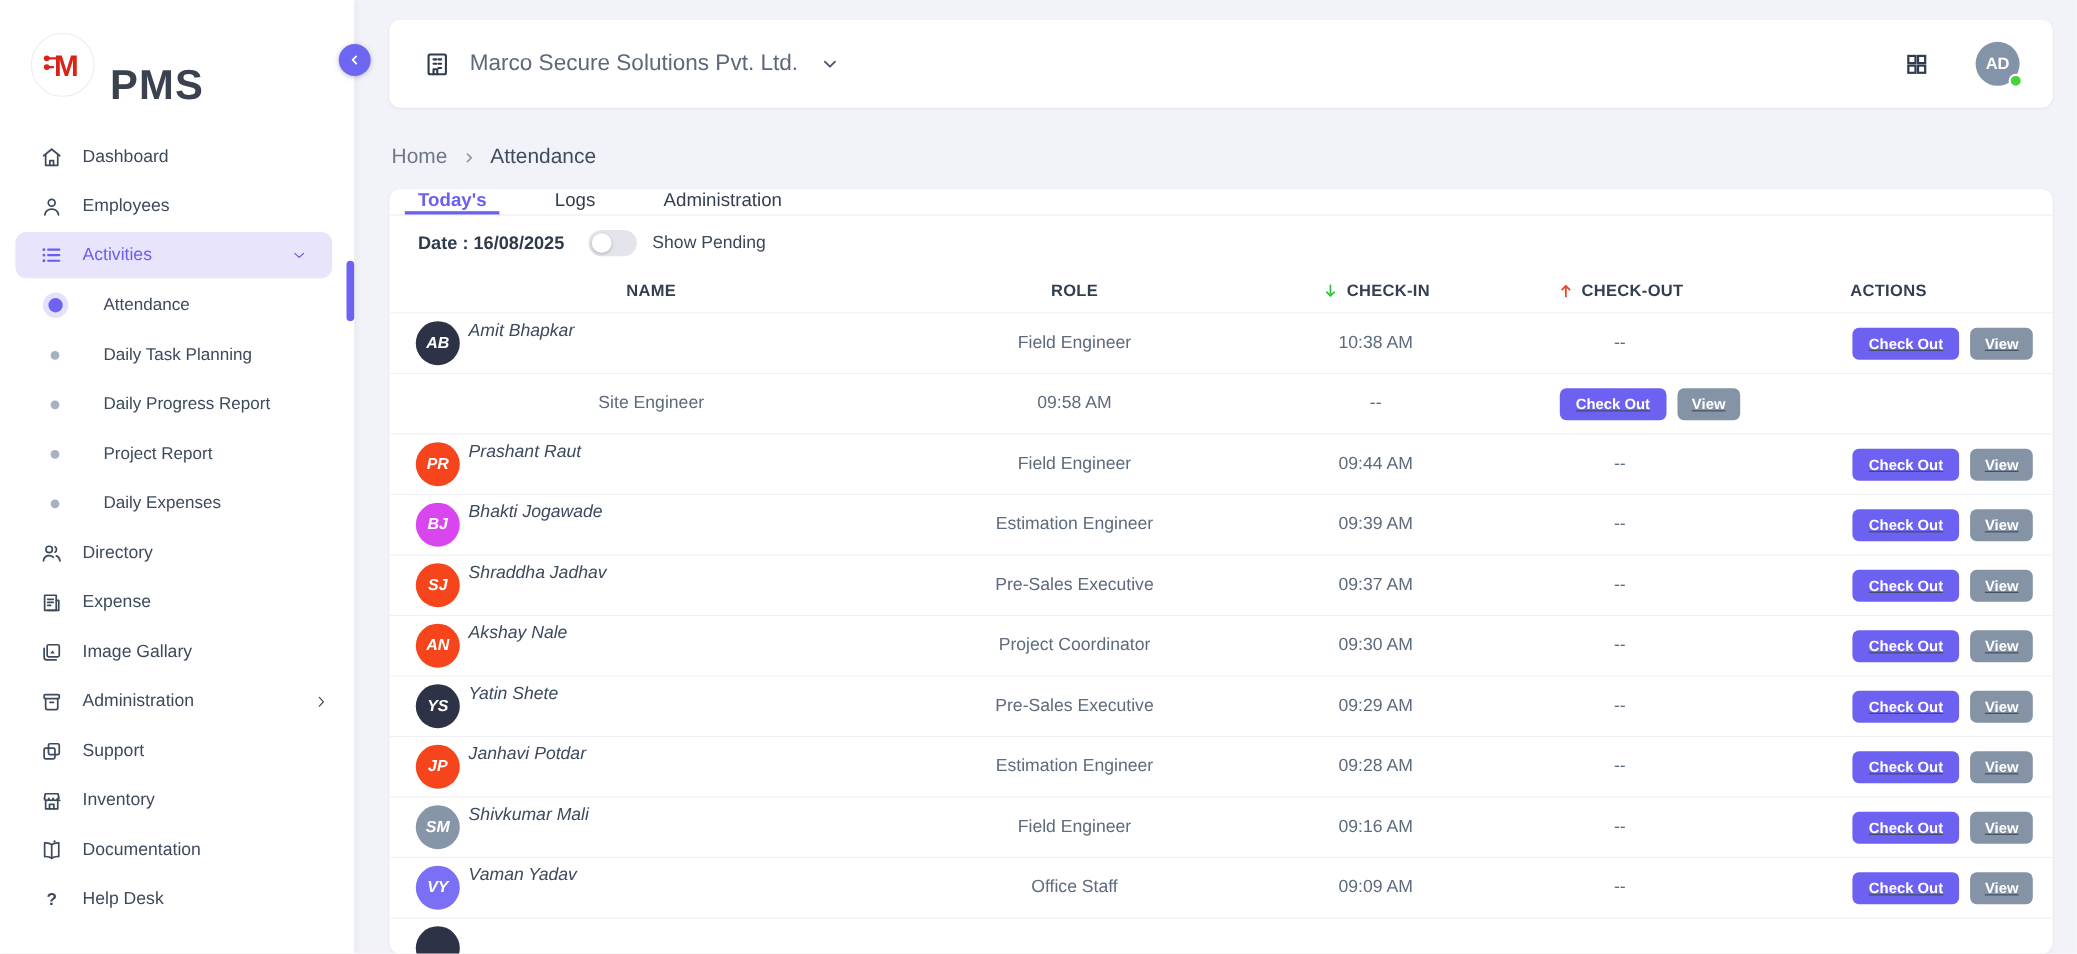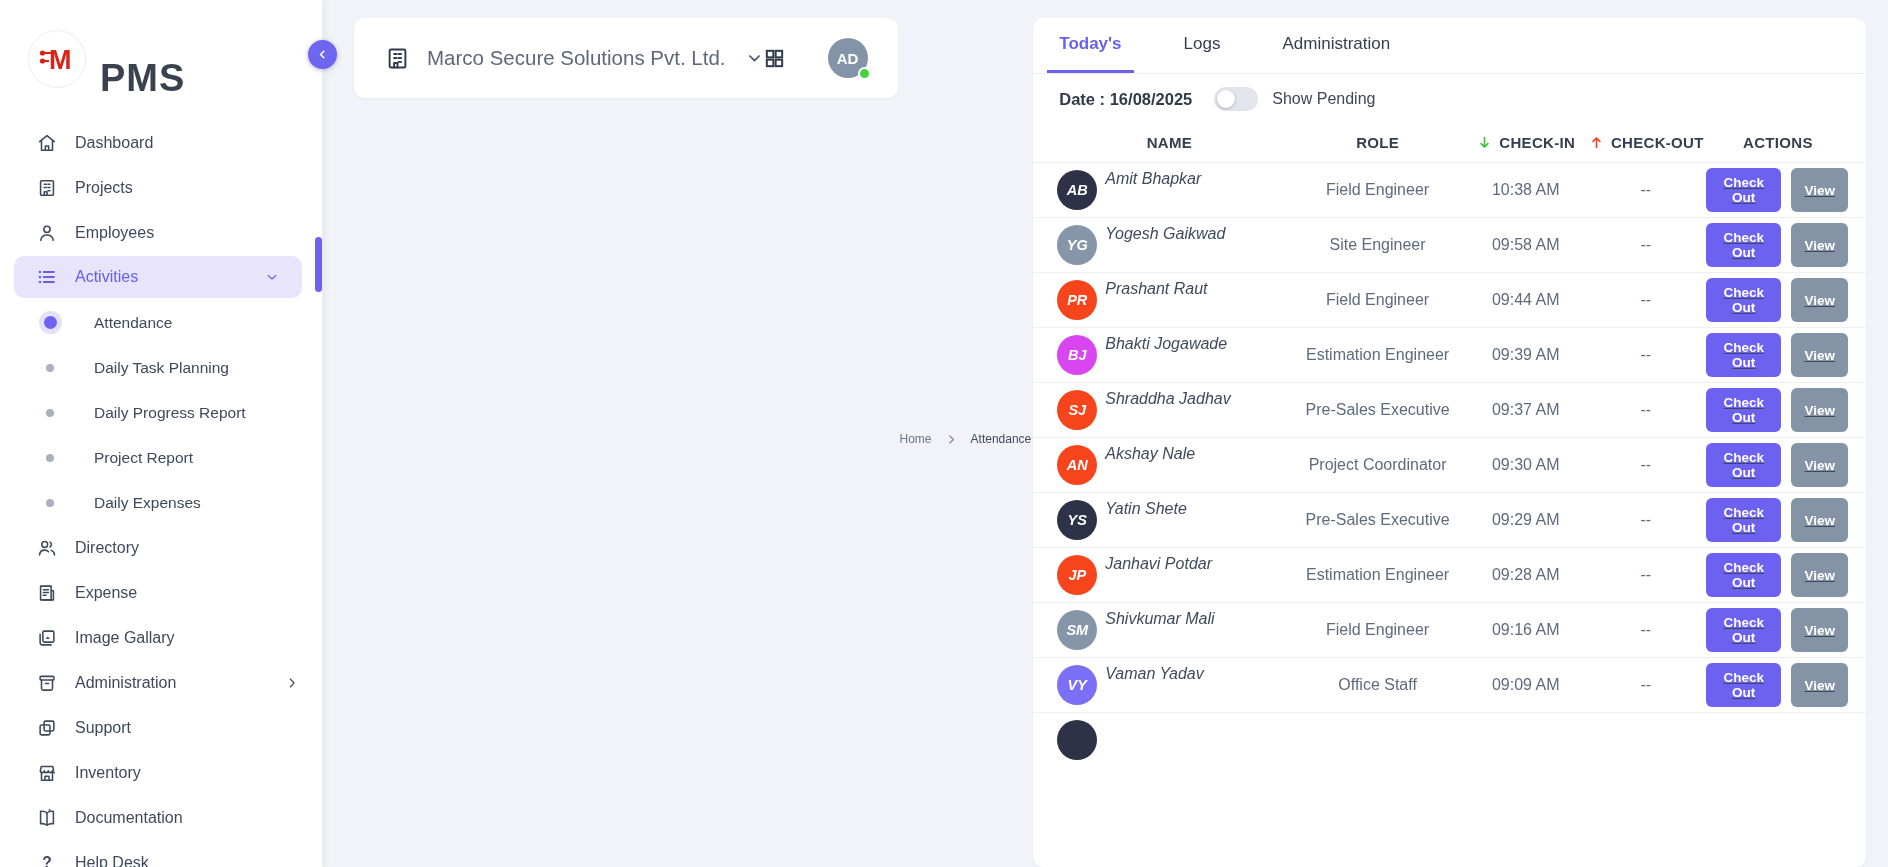--- a/index.html
+++ b/index.html
@@ -47,42 +47,42 @@
     background:#6e63f1; border-radius:4px;
   }
   .collapse-btn {
     position:absolute; left:308px; top:40px; width:29px; height:29px; border-radius:50%;
     background:#6e66f0; color:#fff; display:flex; align-items:center; justify-content:center;
     z-index:6; border:none; cursor:pointer; box-shadow:0 1px 5px rgba(60,60,120,.35);
   }
   .collapse-btn svg { width:13px; height:13px; }
 
   
-  .main { flex:1; padding:18px 22px 0 32px; display:flex; flex-direction:row; height:867px; }
+  .main { flex:1; padding:18px 22px 0 32px; display:flex; flex-direction:column; height:867px; }
   .header-card {
     height:80px; background:#fff; border-radius:10px; display:flex; align-items:center;
     padding:0 30px; box-shadow:0 1px 3px rgba(20,20,43,.05);
   }
   .company { display:flex; align-items:center; gap:16px; cursor:pointer; background:none; border:none; }
   .company svg.biz { width:27px; height:27px; color:#2f3a4a; }
   .company-name { font-size:20.5px; font-weight:500; color:#5d6878; font-family:"Liberation Sans",sans-serif; }
   .company .dd { width:17px; height:17px; color:#49556a; margin-left:4px; }
   .header-right { margin-left:auto; display:flex; align-items:center; gap:42px; }
   .grid-btn { background:none; border:none; cursor:pointer; color:#303c4e; }
   .grid-btn svg { width:23px; height:23px; stroke-linecap:butt; stroke-linejoin:miter; }
   .avatar {
     width:40px; height:40px; border-radius:50%; background:#8494a8; color:#fff;
     font-weight:700; font-size:15px; display:flex; align-items:center; justify-content:center;
     position:relative; cursor:pointer; border:none;
   }
   .status-dot {
     position:absolute; bottom:-2px; right:-3px; width:13px; height:13px;
     border-radius:50%; border:2px solid #fff;
   }
-  .breadcrumb { display:flex; align-items:center; gap:13px; padding:11px 2px 18px; font-size:12px; color:#6e7787; }
+  .breadcrumb { display:flex; align-items:center; gap:13px; padding:34px 2px 18px; font-size:19px; color:#6e7787; }
   .breadcrumb .sep { width:13px; height:13px; color:#8a93a3; }
   .breadcrumb .current { color:#3f4b5e; }
   .crumb-home { cursor:pointer; }
 
   .content-card {
     background:#fff; border-radius:10px; flex:1; box-shadow:0 1px 3px rgba(20,20,43,.05);
     overflow:hidden; display:flex; flex-direction:column;
   }
   .tabs { display:flex; padding:0 14px; border-bottom:1px solid #ecedf3; height:56px; gap:38px; }
   .tab {
@@ -139,28 +139,20 @@
       <div class="nav-item">
         <svg class="" viewBox="0 0 24 24" fill="none" stroke="currentColor" stroke-width="1.7" stroke-linecap="round" stroke-linejoin="round">
           <path d="M4 10.5 12 4l8 6.5"></path>
           <path d="M6 9.5V20h12V9.5"></path>
           <path d="M10.2 20v-4.8h3.6V20"></path>
         </svg>
         <span class="nav-label">Dashboard</span>
       </div>
       <div class="nav-item">
         <svg class="" viewBox="0 0 24 24" fill="none" stroke="currentColor" stroke-width="1.7" stroke-linecap="round" stroke-linejoin="round">
-          <rect x="5" y="4" width="14" height="16" rx="1.2"></rect>
-          <path d="M9 8h2.2M13 8h2.2M9 11.5h2.2M13 11.5h2.2M13 15h2.2"></path>
-          <path d="M9 20v-4h3v4"></path>
-        </svg>
-        <span class="nav-label">Projects</span>
-      </div>
-      <div class="nav-item">
-        <svg class="" viewBox="0 0 24 24" fill="none" stroke="currentColor" stroke-width="1.7" stroke-linecap="round" stroke-linejoin="round">
           <circle cx="12" cy="8" r="3.4"></circle>
           <path d="M5.2 20c.6-3.8 3.3-5.8 6.8-5.8s6.2 2 6.8 5.8"></path>
         </svg>
         <span class="nav-label">Employees</span>
       </div>
       <div class="nav-item active-parent">
         <svg class="" viewBox="0 0 24 24" fill="none" stroke="currentColor" stroke-width="1.7" stroke-linecap="round" stroke-linejoin="round">
           <path d="M8.5 6.5h11M8.5 12h11M8.5 17.5h11" stroke-width="2.2"></path>
           <path d="M4.3 6.5h.02M4.3 12h.02M4.3 17.5h.02" stroke-width="2.8"></path>
         </svg>
@@ -363,24 +355,20 @@
      </div>
      <div class="cell-center">Field Engineer</div>
      <div class="cell-center">10:38 AM</div>
      <div class="cell-center">--</div>
      <div class="actions-cell">
             <button class="btn-checkout">Check Out</button>
       <button class="btn-view">View</button>
           </div>
         </div>
         <div class="trow grid-cols">
-          <div class="name-cell">
-       <span class="avatar-badge" style="background:#8795a9">YG</span>
-       <span>Yogesh Gaikwad</span>
-     </div>
      <div class="cell-center">Site Engineer</div>
      <div class="cell-center">09:58 AM</div>
      <div class="cell-center">--</div>
      <div class="actions-cell">
             <button class="btn-checkout">Check Out</button>
       <button class="btn-view">View</button>
           </div>
         </div>
         <div class="trow grid-cols">
           <div class="name-cell">

